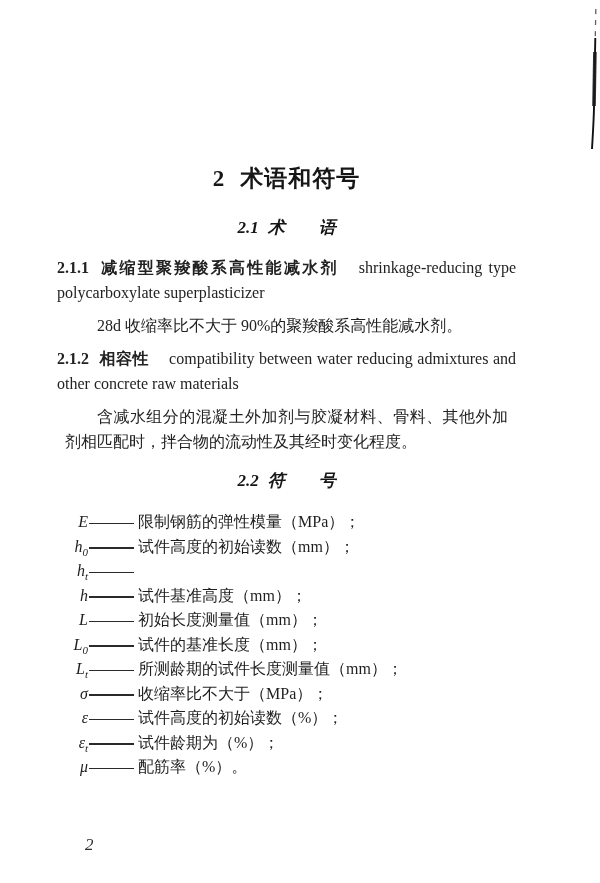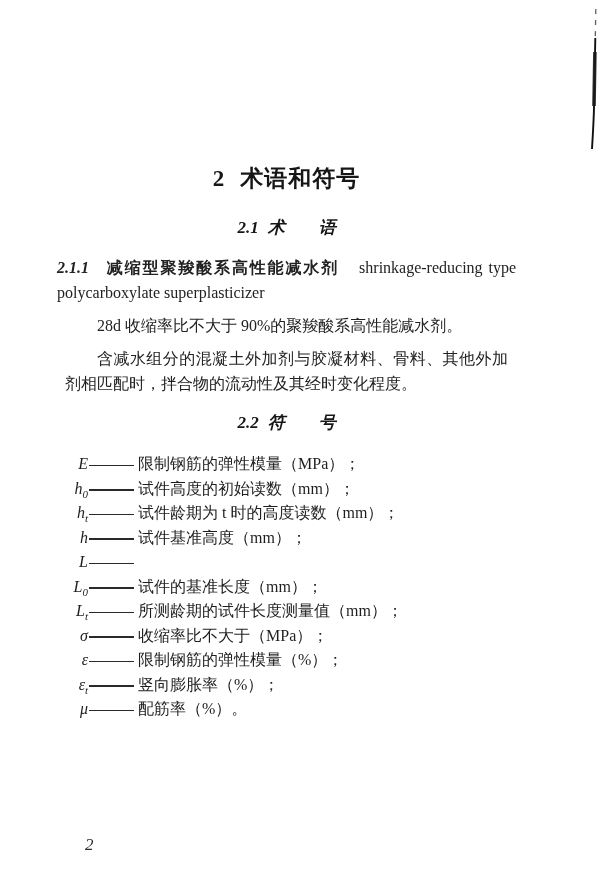--- a/index.html
+++ b/index.html
@@ -51,22 +51,21 @@
   .body-text{
     margin-top:15px;
     font-size:16px;
     line-height:25px;
     color:#222;
     text-align:justify;
   }
   .term-head{ margin:0; }
   .term-number{
     font-weight:bold;
-    margin-right:16px;
-    font-style:italic;
+    margin-right:10px;
   }
   .term-zh{
     font-weight:bold;
     font-family:"DejaVu Sans","Liberation Sans",sans-serif;
     margin-right:20px;
   }
   .term-en{ color:#222; }
   .term-def{
     margin:8px;
     text-indent:2em;
@@ -133,20 +132,23 @@
     <h2 class="sec-heading first">
       <span class="num">2.1</span><span>术　　语</span>
     </h2>
 
     <div class="body-text">
       <p class="term-head">
         <span class="term-number">2.1.1</span><span class="term-zh">减缩型聚羧酸系高性能减水剂</span><span class="term-en">shrinkage-reducing type polycarboxylate superplasticizer</span>
       </p>
       <p class="term-def">28d 收缩率比不大于 90%的聚羧酸系高性能减水剂。</p>
 
+      <p class="term-head">
+        <span class="term-number">2.1.2</span><span class="term-zh">相容性</span><span class="term-en">compatibility between water reducing admixtures and other concrete raw materials</span>
+      </p>
       <p class="term-def">含减水组分的混凝土外加剂与胶凝材料、骨料、其他外加剂相匹配时，拌合物的流动性及其经时变化程度。</p>
     </div>
 
     <h2 class="sec-heading second">
       <span class="num">2.2</span><span>符　　号</span>
     </h2>
 
     <div class="symbols" id="symbols-list">
   <div class="symbol-row">
     <span class="symbol-sym"><span class="sym-base">E</span><sub></sub></span>
@@ -156,32 +158,32 @@
 
   <div class="symbol-row">
     <span class="symbol-sym"><span class="sym-base">h</span><sub>0</sub></span>
     <span class="em-dash"></span>
     <span class="symbol-def">试件高度的初始读数（mm）；</span>
   </div>
 
   <div class="symbol-row">
     <span class="symbol-sym"><span class="sym-base">h</span><sub>t</sub></span>
     <span class="em-dash"></span>
-    <span class="symbol-def">试件龄期为 t 时的高度读数（mm）；</span>
   </div>
 
   <div class="symbol-row">
     <span class="symbol-sym"><span class="sym-base">h</span><sub></sub></span>
     <span class="em-dash"></span>
     <span class="symbol-def">试件基准高度（mm）；</span>
   </div>
 
   <div class="symbol-row">
     <span class="symbol-sym"><span class="sym-base">L</span><sub></sub></span>
     <span class="em-dash"></span>
+    <span class="symbol-def">初始长度测量值（mm）；</span>
   </div>
 
   <div class="symbol-row">
     <span class="symbol-sym"><span class="sym-base">L</span><sub>0</sub></span>
     <span class="em-dash"></span>
     <span class="symbol-def">试件的基准长度（mm）；</span>
   </div>
 
   <div class="symbol-row">
     <span class="symbol-sym"><span class="sym-base">L</span><sub>t</sub></span>
@@ -191,27 +193,27 @@
 
   <div class="symbol-row">
     <span class="symbol-sym"><span class="sym-base">σ</span><sub></sub></span>
     <span class="em-dash"></span>
     <span class="symbol-def">收缩率比不大于（MPa）；</span>
   </div>
 
   <div class="symbol-row">
     <span class="symbol-sym"><span class="sym-base">ε</span><sub></sub></span>
     <span class="em-dash"></span>
-    <span class="symbol-def">限制钢筋的弹性模量（%）；</span>
+    <span class="symbol-def">试件高度的初始读数（%）；</span>
   </div>
 
   <div class="symbol-row">
     <span class="symbol-sym"><span class="sym-base">ε</span><sub>t</sub></span>
     <span class="em-dash"></span>
-    <span class="symbol-def">竖向膨胀率（%）；</span>
+    <span class="symbol-def">试件龄期为（%）；</span>
   </div>
 
   <div class="symbol-row">
     <span class="symbol-sym"><span class="sym-base">μ</span><sub></sub></span>
     <span class="em-dash"></span>
     <span class="symbol-def">配筋率（%）。</span>
   </div>
 </div>
   </div>
 

